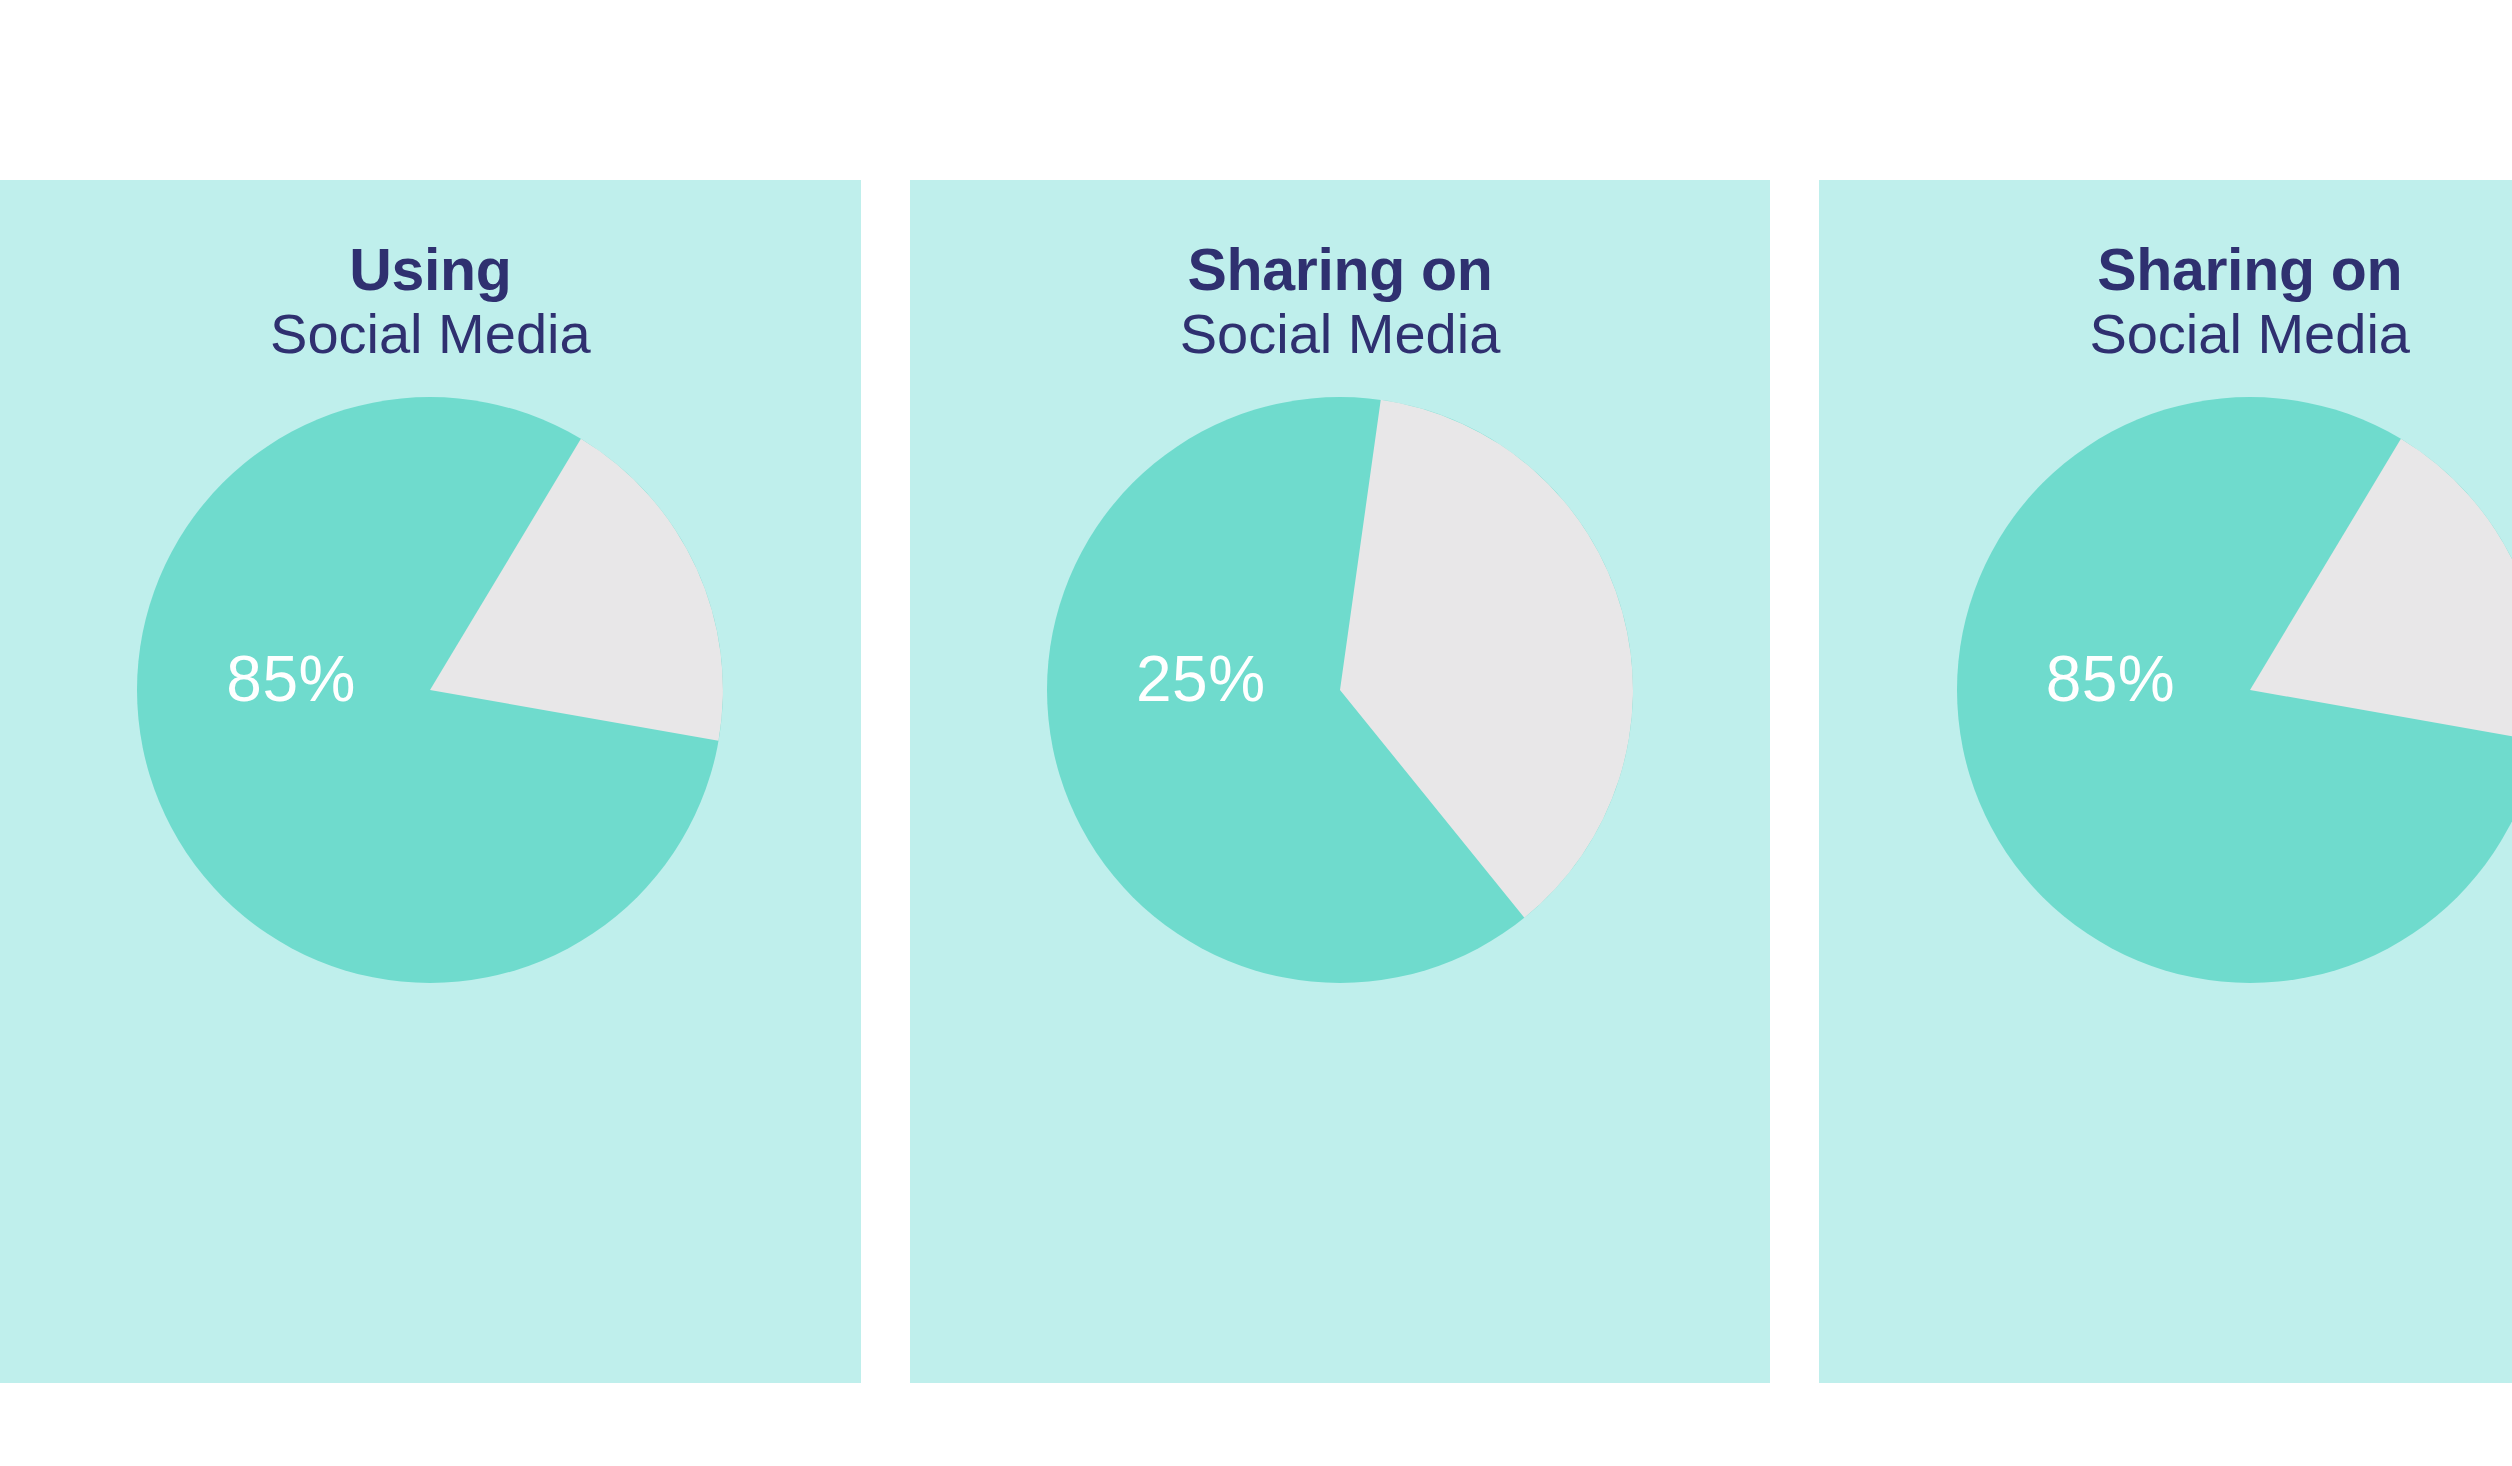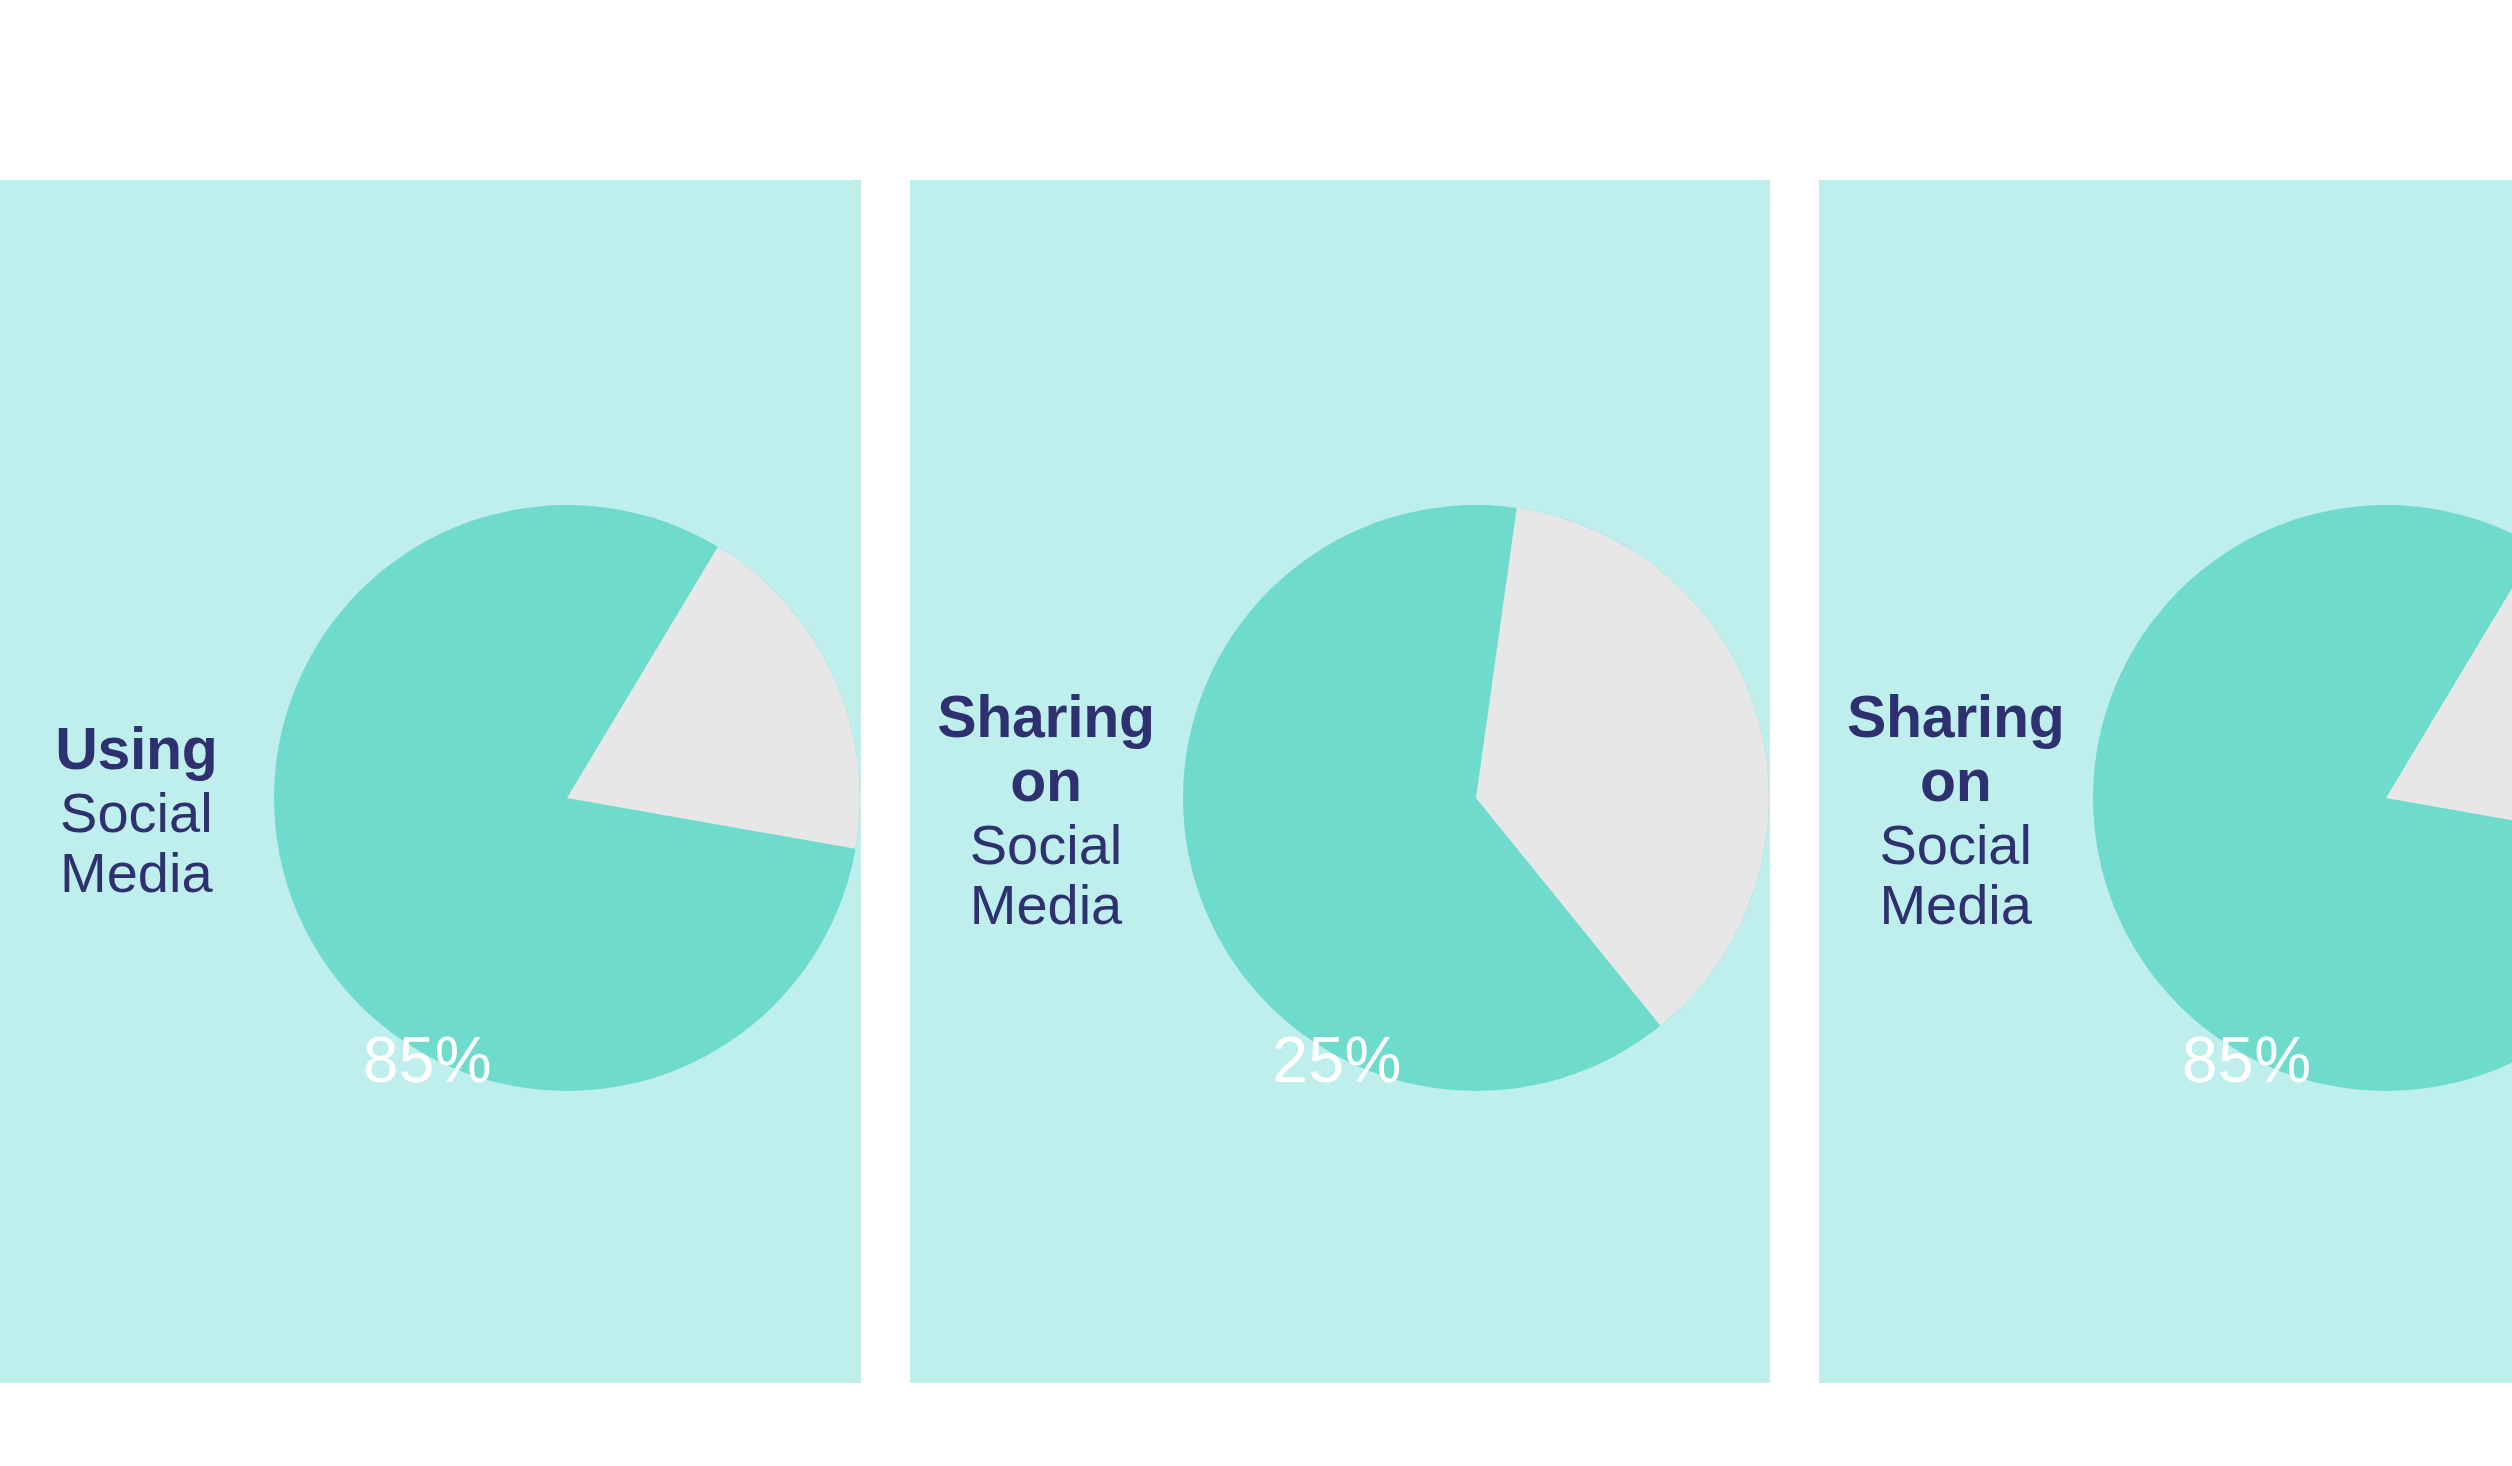--- a/index.html
+++ b/index.html
@@ -30,21 +30,21 @@
     display: flex;
     flex-direction: row;
     gap: 49px;
   }
 
   .panel {
     position: relative;
     flex: 1 1 0;
     background: #BFEFEC;
     display: flex;
-    flex-direction: row;
+    flex-direction: column;
     align-items: center;
   }
 
   .panel-heading {
     width: 100%;
     text-align: center;
     margin-top: 59px;
     color: #2F3070;
     line-height: 1.08;
     user-select: none;
@@ -79,21 +79,21 @@
     overflow: visible;
   }
 
   .pct-label {
     position: absolute;
     left: 0;
     top: 0;
     width: 588px;
     height: 588px;
     display: flex;
-    align-items: flex-end;
+    align-items: center;
     justify-content: flex-start;
     pointer-events: none;
   }
   .pct-label span {
     display: block;
     margin-left: 90px;
     margin-top: -22px;
     color: #FFFFFF;
     font-size: 64px;
     font-weight: 400;

